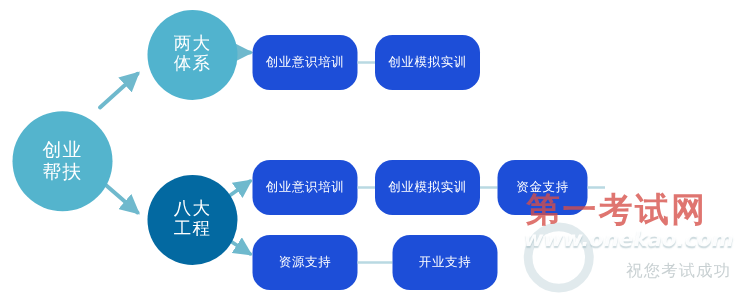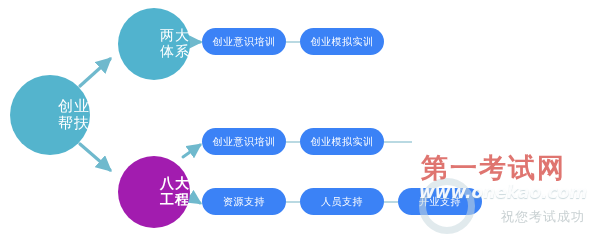--- a/index.html
+++ b/index.html
@@ -29,68 +29,67 @@
   }
 
   
   .node-circle {
     position: absolute;
     border-radius: 50%;
     background: #5cb7ce;
     color: #ffffff;
     display: flex;
     flex-direction: column;
-    align-items: flex-end;
+    align-items: center;
     justify-content: center;
     line-height: 1.12;
     text-align: center;
     letter-spacing: 1px;
     box-sizing: border-box;
   }
   .node-circle .line {
     display: block;
     white-space: nowrap;
   }
   #root-node {
     left: 10px;
-    top: 75px;
+    top: 89px;
     width: 80px;
     height: 80px;
     font-size: 15px;
     background: #54b4cd;
   }
   #branch-node-0 {
     left: 118px;
     top: 8px;
     width: 72px;
     height: 72px;
     font-size: 14px;
     background: #51b3ce;
   }
   #branch-node-1 {
     left: 118px;
-    top: 156px;
+    top: 140px;
     width: 72px;
     height: 72px;
     font-size: 14px;
-    background: #a21caf;
-    font-weight: bold;
+    background: #0369a1;
   }
 
   
   .pill-row {
     position: absolute;
     display: flex;
     align-items: center;
   }
   .pill {
-    background: #3b82f6;
+    background: #1d4ed8;
     color: #ffffff;
     border-radius: 14px;
-    height: 27px;
+    height: 44px;
     display: flex;
     align-items: center;
     justify-content: center;
     font-size: 10px;
     letter-spacing: 0.5px;
     white-space: nowrap;
     box-sizing: border-box;
     padding: 0 10px;
   }
   .pill.w-wide { min-width: 84px; }
@@ -201,27 +200,27 @@
     <div class="pill w-wide">创业意识培训</div>
     <div class="pill-link"></div>
     <div class="pill w-wide">创业模拟实训</div>
   </div>
 
   <div id="row-middle" class="pill-row">
     <div class="pill w-wide">创业意识培训</div>
     <div class="pill-link"></div>
     <div class="pill w-wide">创业模拟实训</div>
     <div class="pill-link"></div>
+    <div class="pill w-narrow">资金支持</div>
     <div class="pill-link"></div>
   </div>
 
   <div id="row-bottom" class="pill-row">
     <div class="pill w-wide">资源支持</div>
     <div class="pill-link"></div>
-    <div class="pill w-wide">人员支持</div>
     <div class="pill-link"></div>
     <div class="pill w-wide">开业支持</div>
   </div>
 
   <div id="watermark">
     <div id="watermark-ring"></div>
     <div id="watermark-title">第一考试网</div>
     <div id="watermark-slogan">祝您考试成功</div>
     <div id="watermark-url">www.onekao.com</div>
   </div>

